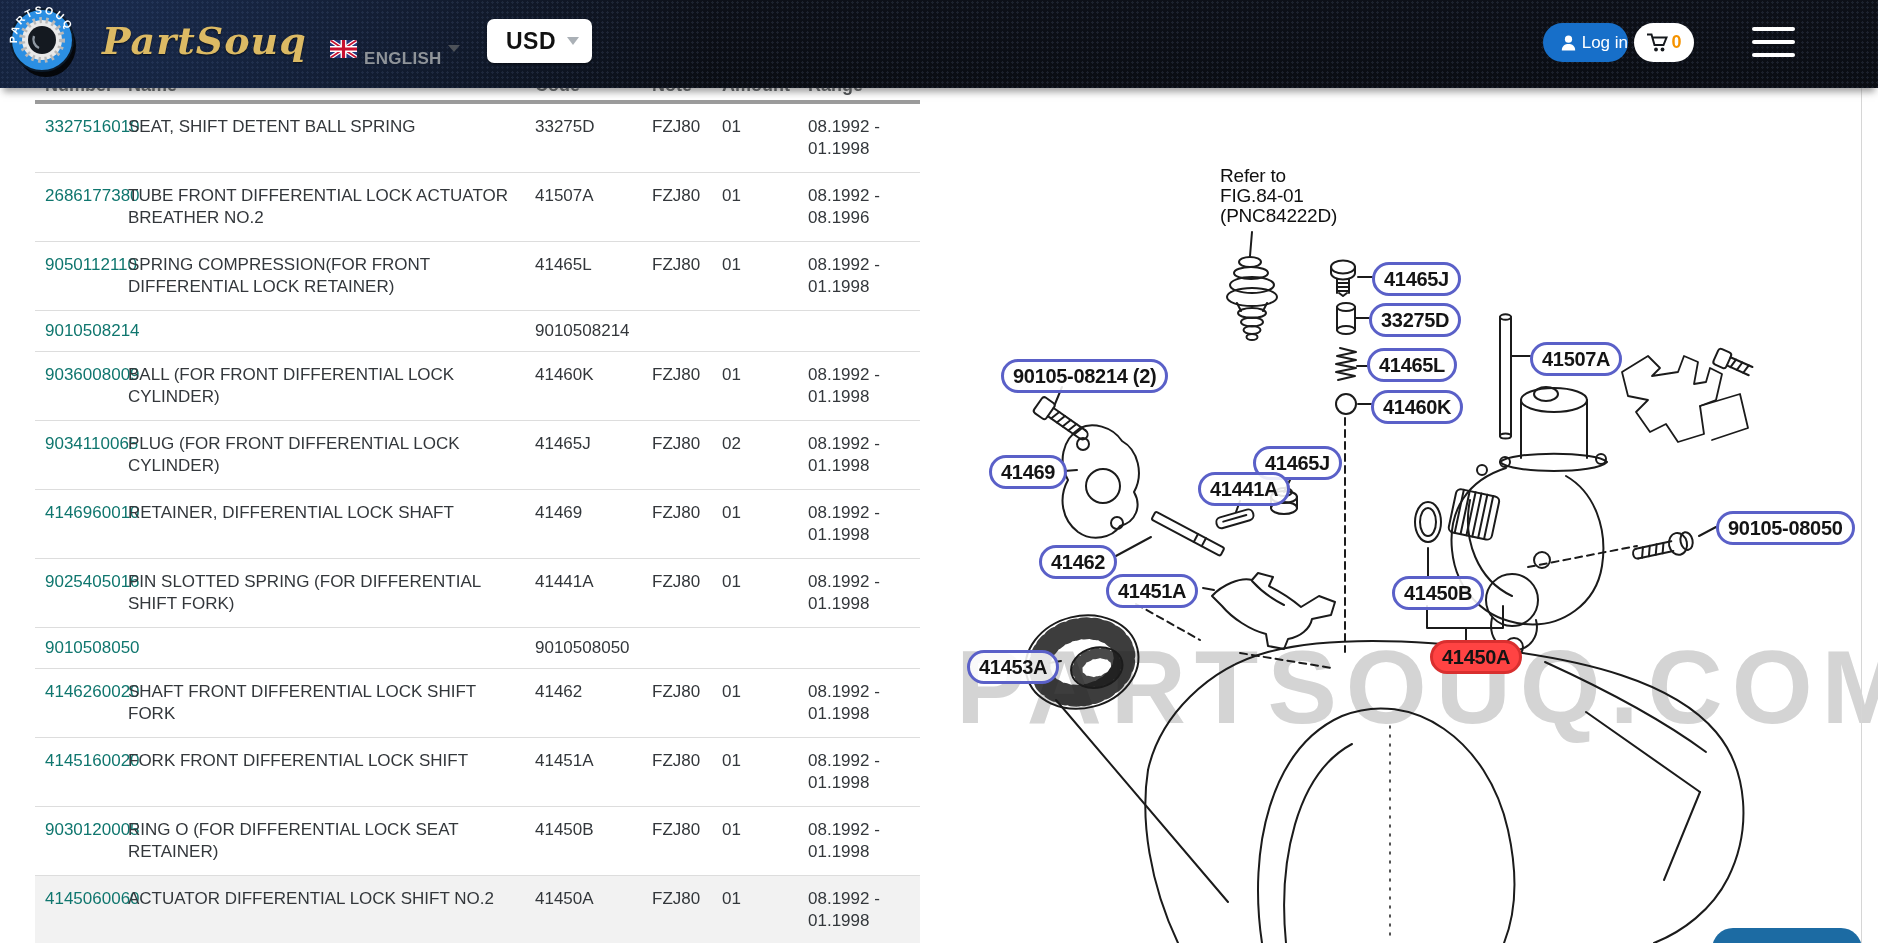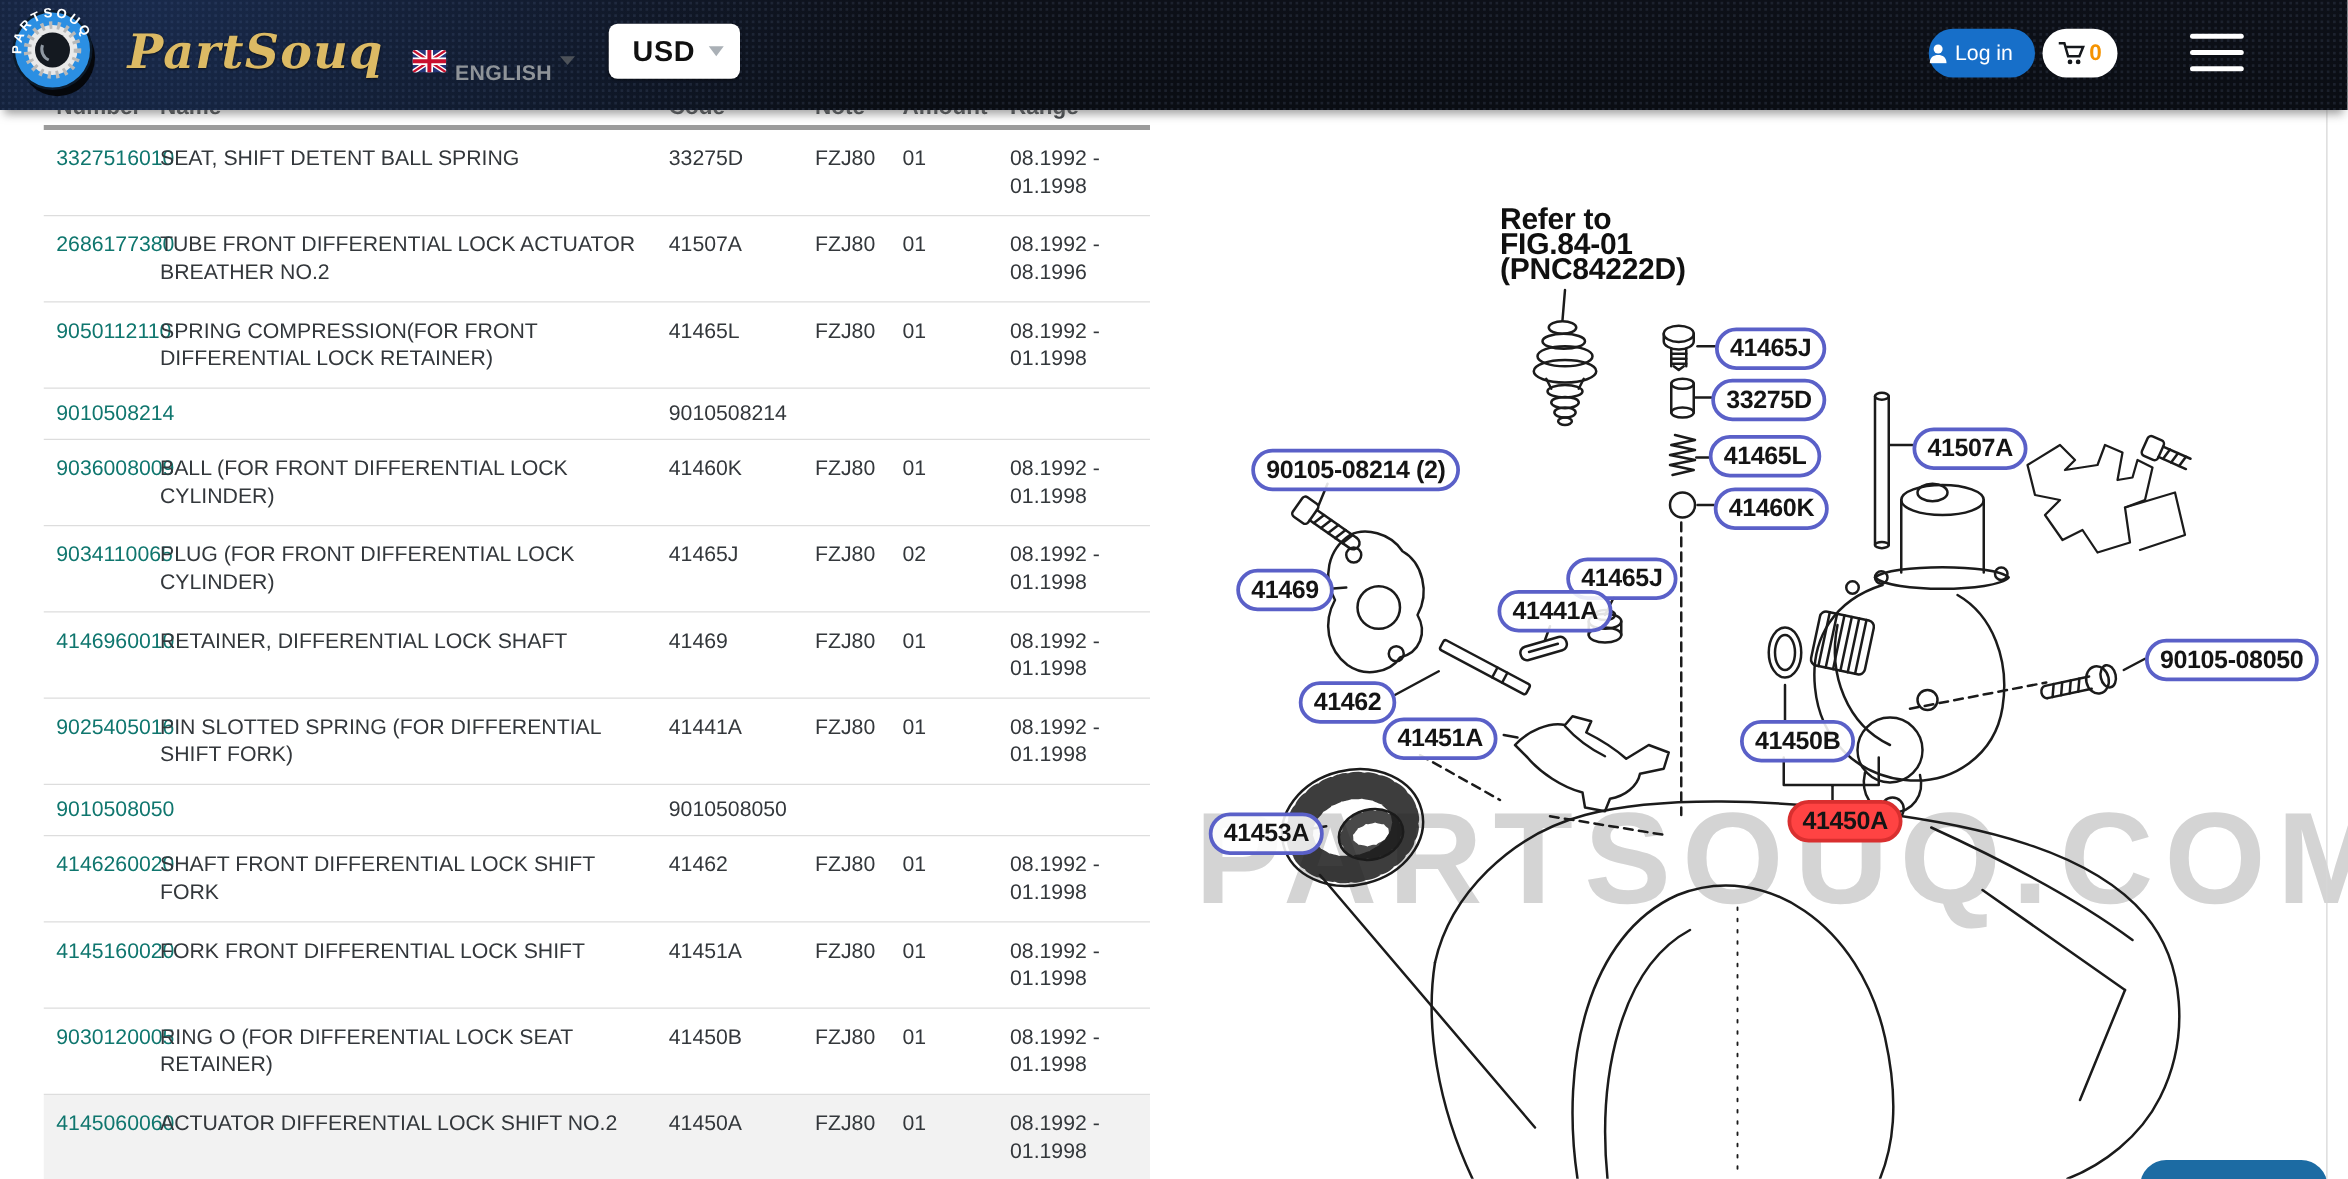--- a/index.html
+++ b/index.html
@@ -21,21 +21,21 @@
   .flag{width:27px;height:18px;border-radius:2px;overflow:hidden;display:block;}
   .lang-label{margin-left:7px;color:#8f9499;font-weight:bold;font-size:17px;letter-spacing:.3px;margin-top:21px;}
   .caret-dn{width:0;height:0;border-left:6px solid transparent;border-right:6px solid transparent;
     border-top:7px solid #4d5259;margin-left:6px;}
   .currency{position:absolute;left:487px;top:19px;width:105px;height:44px;background:#fff;
     border-radius:7px;display:flex;align-items:center;box-shadow:0 1px 2px rgba(0,0,0,.5);}
   .currency .val{font-size:23px;font-weight:bold;color:#111;margin-left:19px;letter-spacing:.5px;}
   .currency .caret{width:0;height:0;border-left:6px solid transparent;border-right:6px solid transparent;
     border-top:8px solid #aab0b6;margin-left:auto;margin-right:13px;}
   .login-btn{position:absolute;left:1543px;top:23px;width:85px;height:39px;border-radius:20px;
-    background:#176fc9;display:flex;align-items:center;justify-content:flex-start;color:#fff;
+    background:#176fc9;display:flex;align-items:center;justify-content:flex-end;color:#fff;
     font-size:17px;cursor:pointer;}
   .login-btn svg{margin-right:6px;}
   .cart-btn{position:absolute;left:1634px;top:23px;width:60px;height:39px;border-radius:20px;
     background:#fff;display:flex;align-items:center;justify-content:center;cursor:pointer;}
   .cart-count{color:#f59300;font-weight:bold;font-size:18px;margin-left:2px;}
   .burger{position:absolute;left:1752px;top:27px;width:43px;height:33px;cursor:pointer;}
   .burger i{display:block;height:4px;background:#fff;border-radius:2px;margin-bottom:9px;}
 
   
   .parts-table{position:absolute;left:35px;top:70px;width:885px;z-index:1;font-size:17px;color:#33373b;}
@@ -52,22 +52,22 @@
 
   
   .diagram{position:absolute;left:930px;top:88px;width:932px;height:855px;background:#fff;}
   .watermark{position:absolute;left:26px;top:540px;z-index:1;font-size:104px;font-weight:bold;
     color:#d4d4d4;letter-spacing:9px;white-space:nowrap;font-family:"Liberation Sans",sans-serif;}
   .diagram svg.art{position:absolute;left:0;top:0;z-index:2;}
   .dlabel{position:absolute;z-index:3;border:3px solid #5a60c8;border-radius:18px;
     background:rgba(255,255,255,.88);padding:1px 9px;font-size:20px;font-weight:bold;
     letter-spacing:-.3px;color:#141414;white-space:nowrap;cursor:pointer;line-height:26px;}
   .dlabel.hl{background:#ff4343;border-color:#d92f2f;}
-  .refer-note{position:absolute;z-index:3;font-weight:bold;color:#101010;font-size:24px;
-    line-height:20px;letter-spacing:-.2px;}
+  .refer-note{position:absolute;z-index:3;font-weight:normal;color:#101010;font-size:19px;
+    line-height:20px;letter-spacing:-.2px;margin-left:20px;}
   .edge-line{position:absolute;left:1861px;top:88px;width:1px;height:855px;background:#d6d6d6;z-index:4;}
   .fab{position:fixed;left:1712px;top:928px;width:150px;height:42px;border-radius:21px;
     background:#1c6ba3;z-index:60;cursor:pointer;}
 </style>
 </head>
 <body>
 
 <div class="navbar">
   <div class="logo-wrap">
     <svg width="70" height="78" viewBox="-35 -36 70 78">

